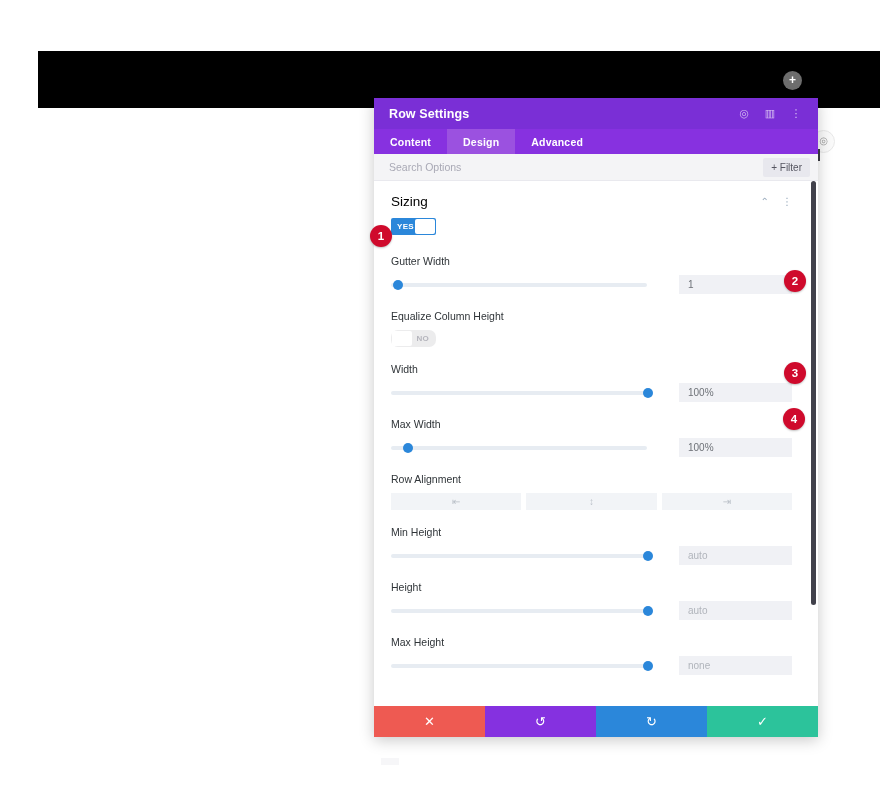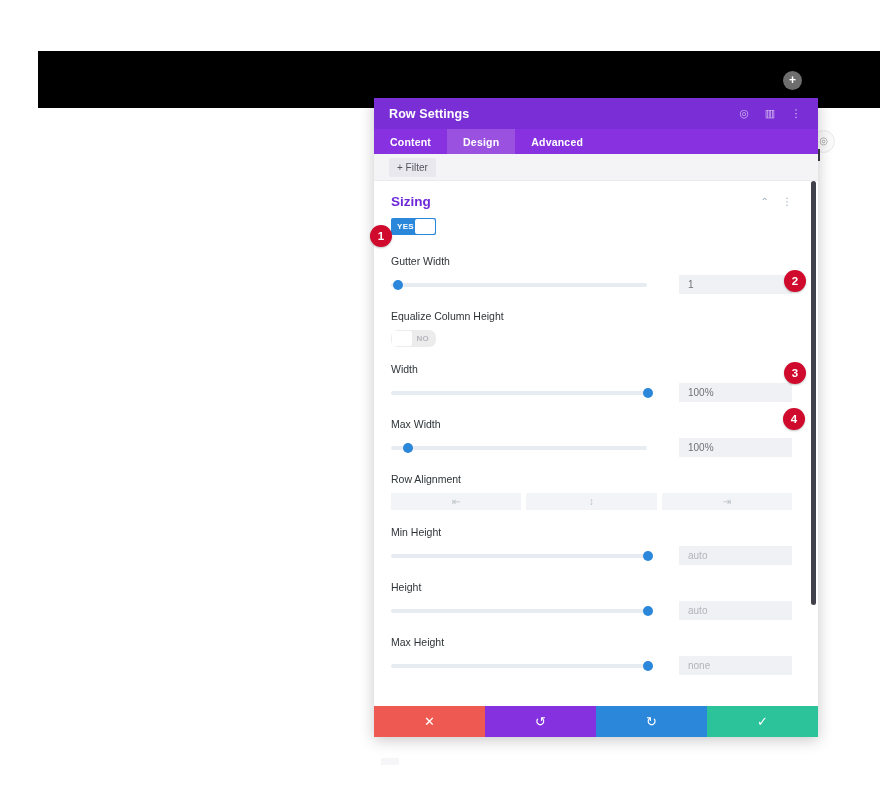--- a/index.html
+++ b/index.html
@@ -183,22 +183,22 @@
 
   
   .section-head {
     display: flex;
     align-items: center;
     padding: 13px 26px 9px 17px;
   }
   .section-title {
     flex: 1;
     font-size: 13.5px;
-    color: #6d28d9;
-    font-weight: bold;
+    color: #000000;
+    font-weight: normal;
   }
   .sec-icon {
     color: #97a9bb;
     font-size: 10px;
     margin-left: 13px;
     line-height: 1;
   }
 
   .field { padding: 0 26px 0 17px; }
   .field-label {
@@ -364,20 +364,21 @@
     <span class="hdr-icon">⋮</span>
   </div>
 
   <div id="panel-tabs">
     <div class="tab">Content</div>
     <div class="tab active">Design</div>
     <div class="tab">Advanced</div>
   </div>
 
   <div id="search-row">
+    <input id="search-input" type="text" placeholder="Search Options" style="">
     <div id="filter-button">+ Filter</div>
   </div>
 
   <div id="panel-body">
     <div id="panel-scrollarea">
 
       <div class="section-head">
         <div class="section-title">Sizing</div>
         <span class="sec-icon">⌃</span>
         <span class="sec-icon">⋮</span>

